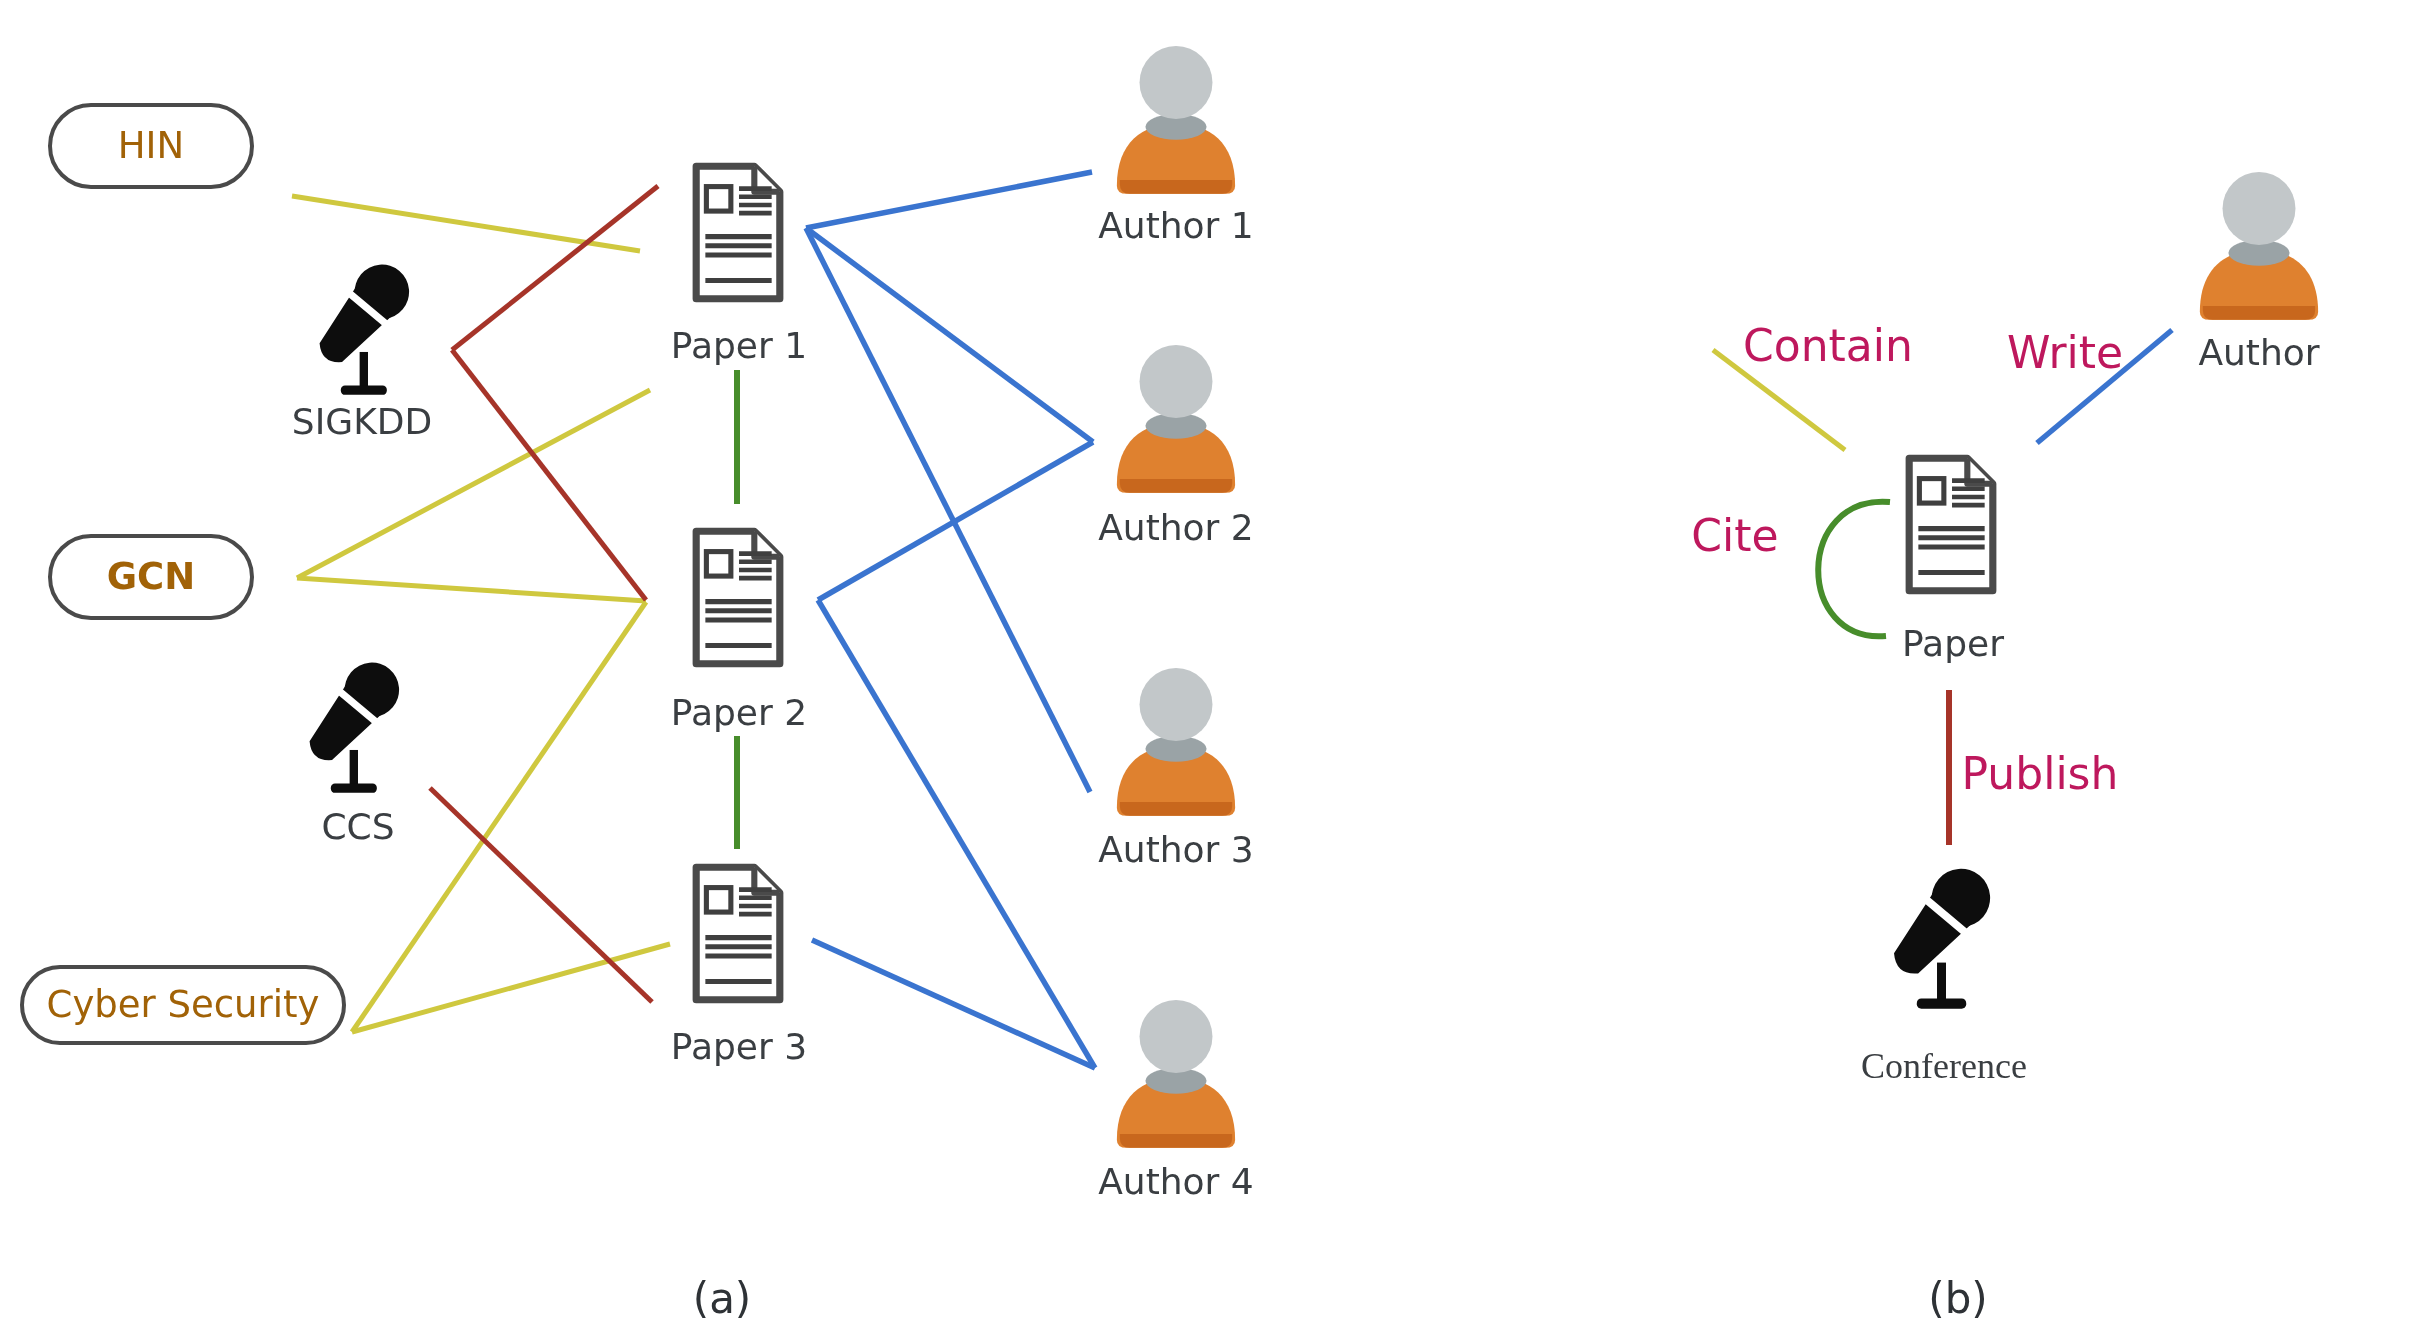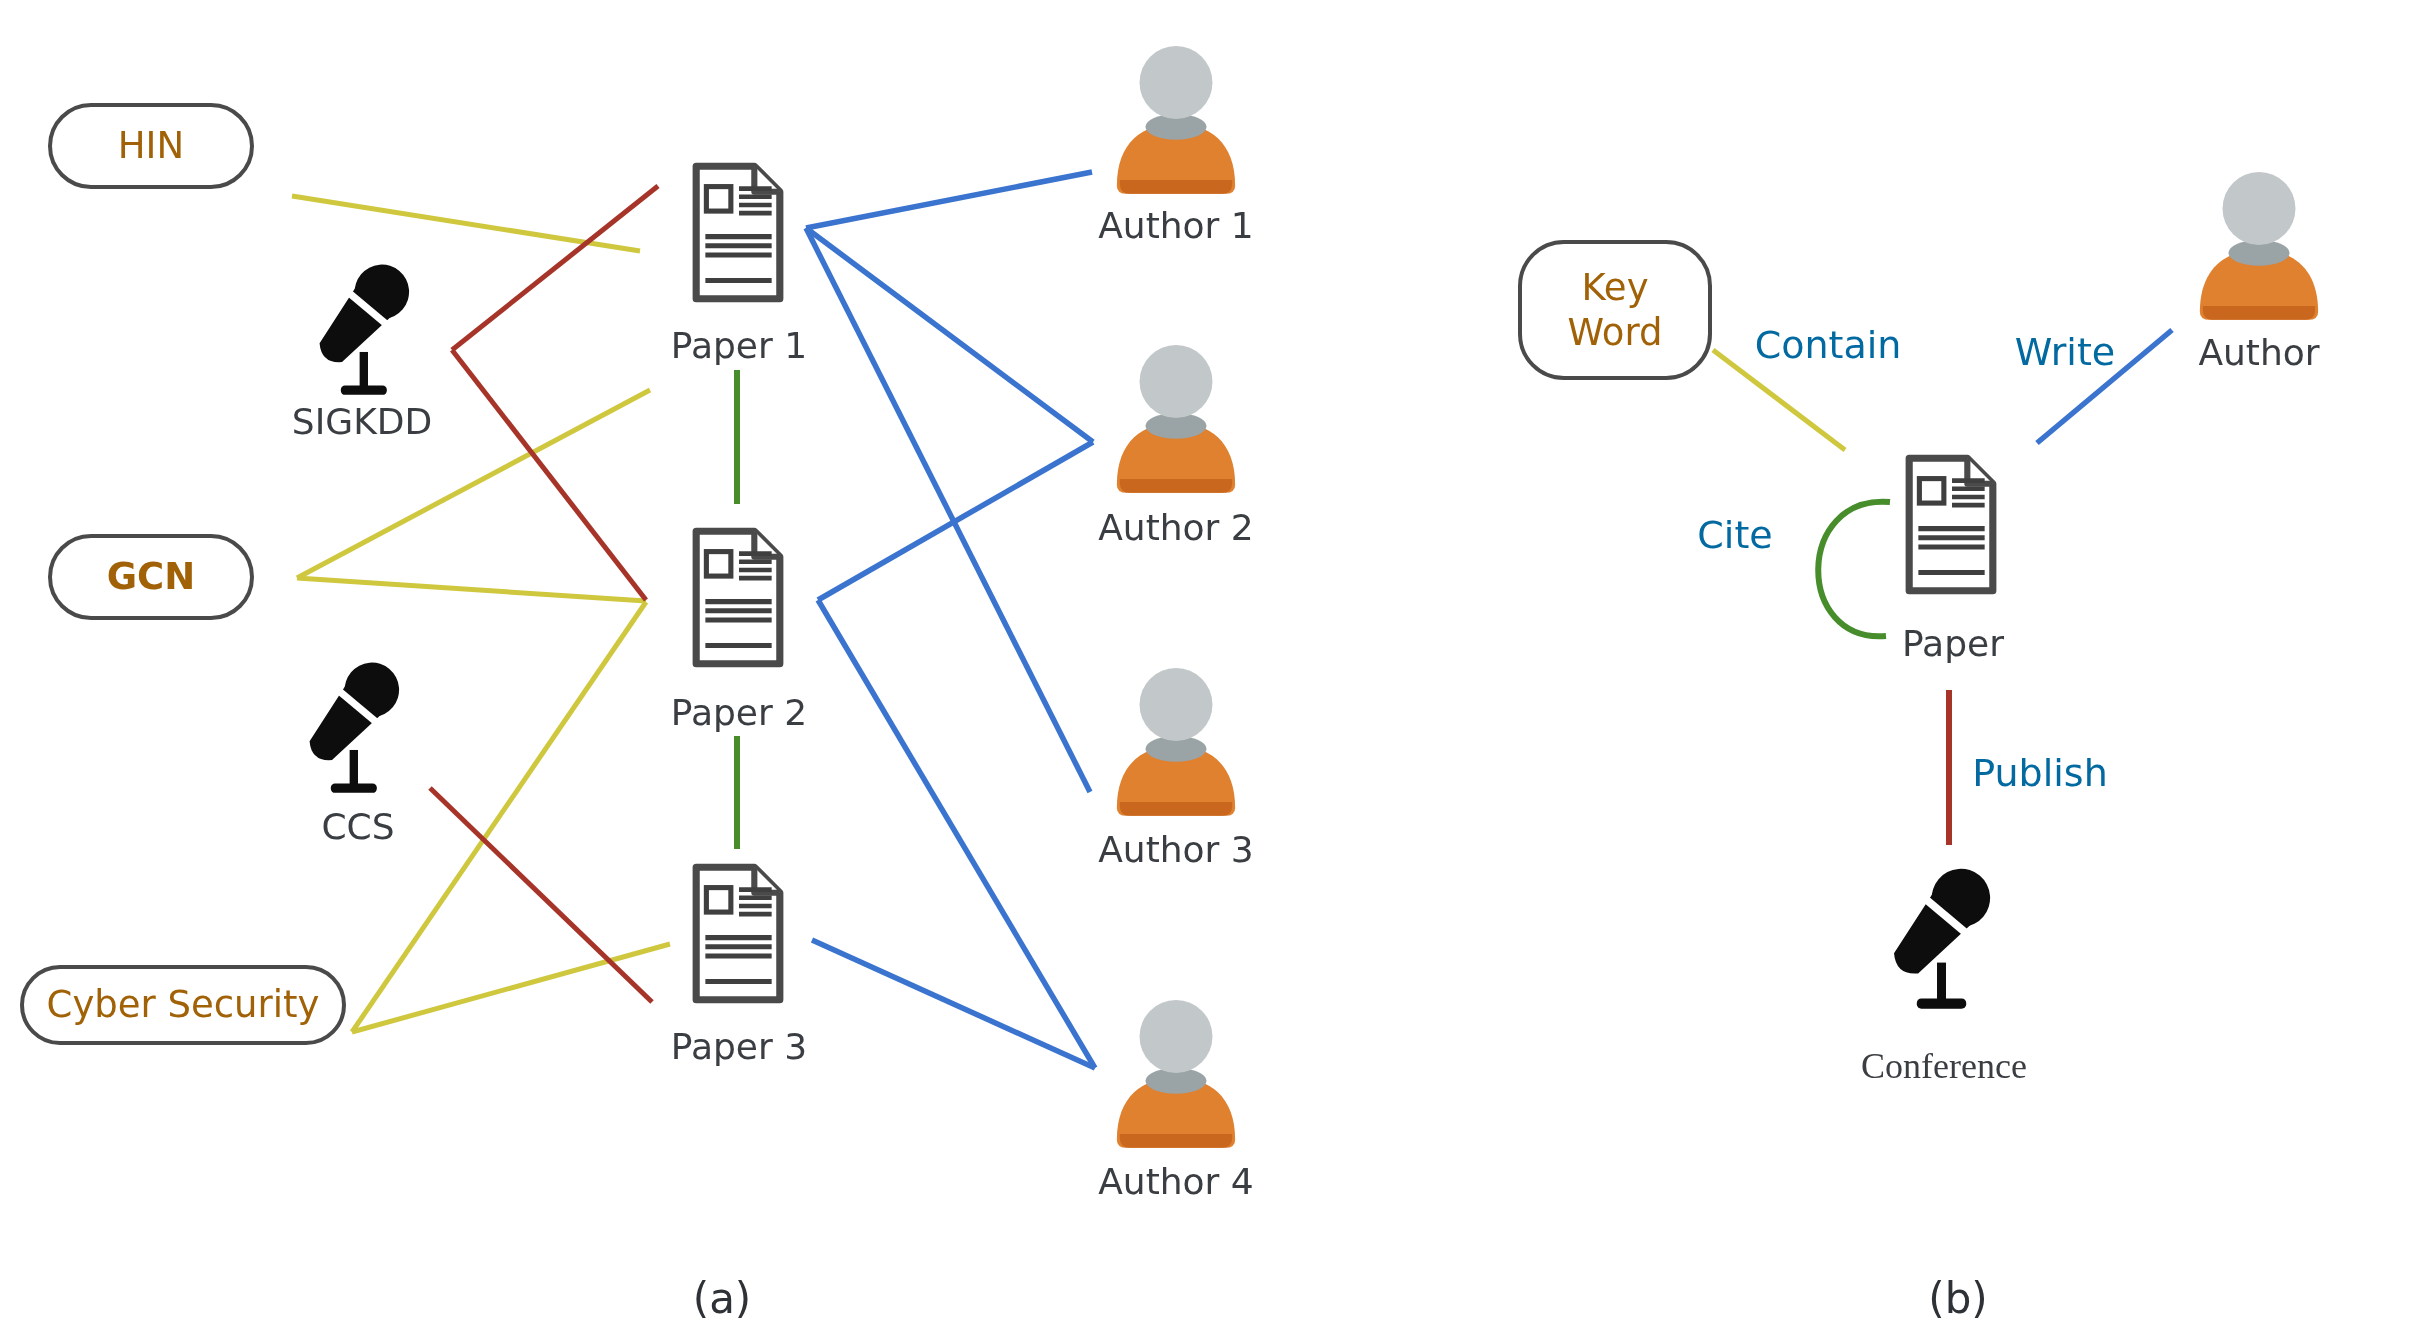--- a/index.html
+++ b/index.html
@@ -13,21 +13,21 @@
     border-radius:46px;display:flex;align-items:center;justify-content:center;
     font-size:37px;color:#a16207;text-align:center;line-height:1.22;z-index:3;
   }
   .node-icon{position:absolute;z-index:2;}
   .node-label{
     position:absolute;transform:translate(-50%,-50%);white-space:nowrap;
     font-size:36px;color:#3a3e42;z-index:3;text-align:center;
   }
   .rel-label{
     position:absolute;transform:translate(-50%,-50%);white-space:nowrap;
-    font-size:38px;color:#0369a1;z-index:3;
+    font-size:44px;color:#be185d;z-index:3;
   }
   .caption{
     position:absolute;transform:translate(-50%,-50%);font-size:42px;color:#2e3236;z-index:3;
   }
   svg{display:block;}
 </style>
 </head>
 <body>
 
 <div id="stage">
@@ -143,24 +143,20 @@
     </svg>
   <div class="node-label" style="left:1176px;top:849px;">Author 3</div>
 
   <svg class="node-icon" style="left:1107px;top:990px;" width="138" height="158">
       <use href="#sym-person"></use>
     </svg>
   <div class="node-label" style="left:1176px;top:1181px;">Author 4</div>
 
   <div class="caption" style="left:722px;top:1298px;">(a)</div>
 
-  <div class="kw-box" style="left:1518px;top:240px;width:194px;height:140px;flex-direction:column;">
-    <span>Key</span>
-    <span>Word</span>
-  </div>
 
   <div class="rel-label" style="left:1828px;top:345px;">Contain</div>
   <div class="rel-label" style="left:2065px;top:352px;">Write</div>
   <div class="rel-label" style="left:1735px;top:535px;">Cite</div>
   <div class="rel-label" style="left:2040px;top:741px;margin-top:32px;">Publish</div>
 
   <svg class="node-icon" style="left:2190px;top:162px;" width="138" height="158">
       <use href="#sym-person"></use>
     </svg>
   <div class="node-label" style="left:2259px;top:352px;">Author</div>

